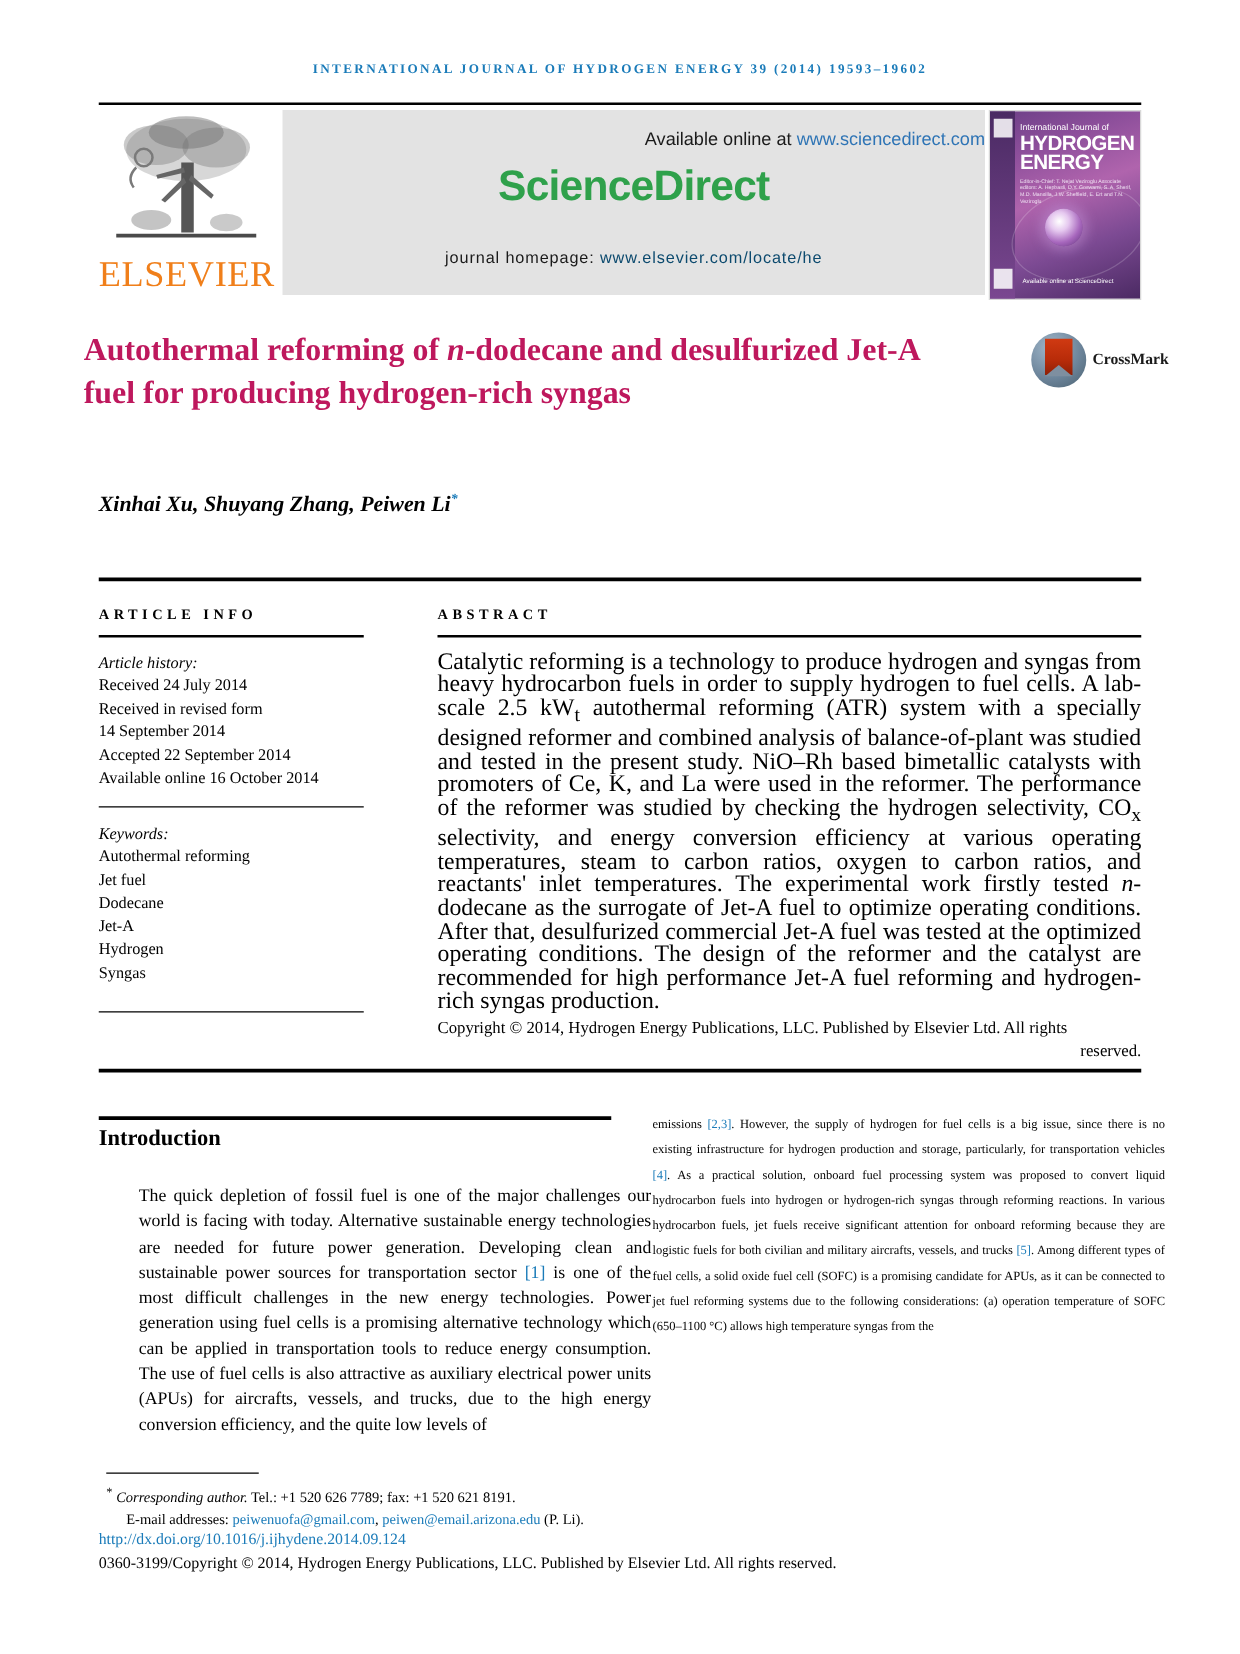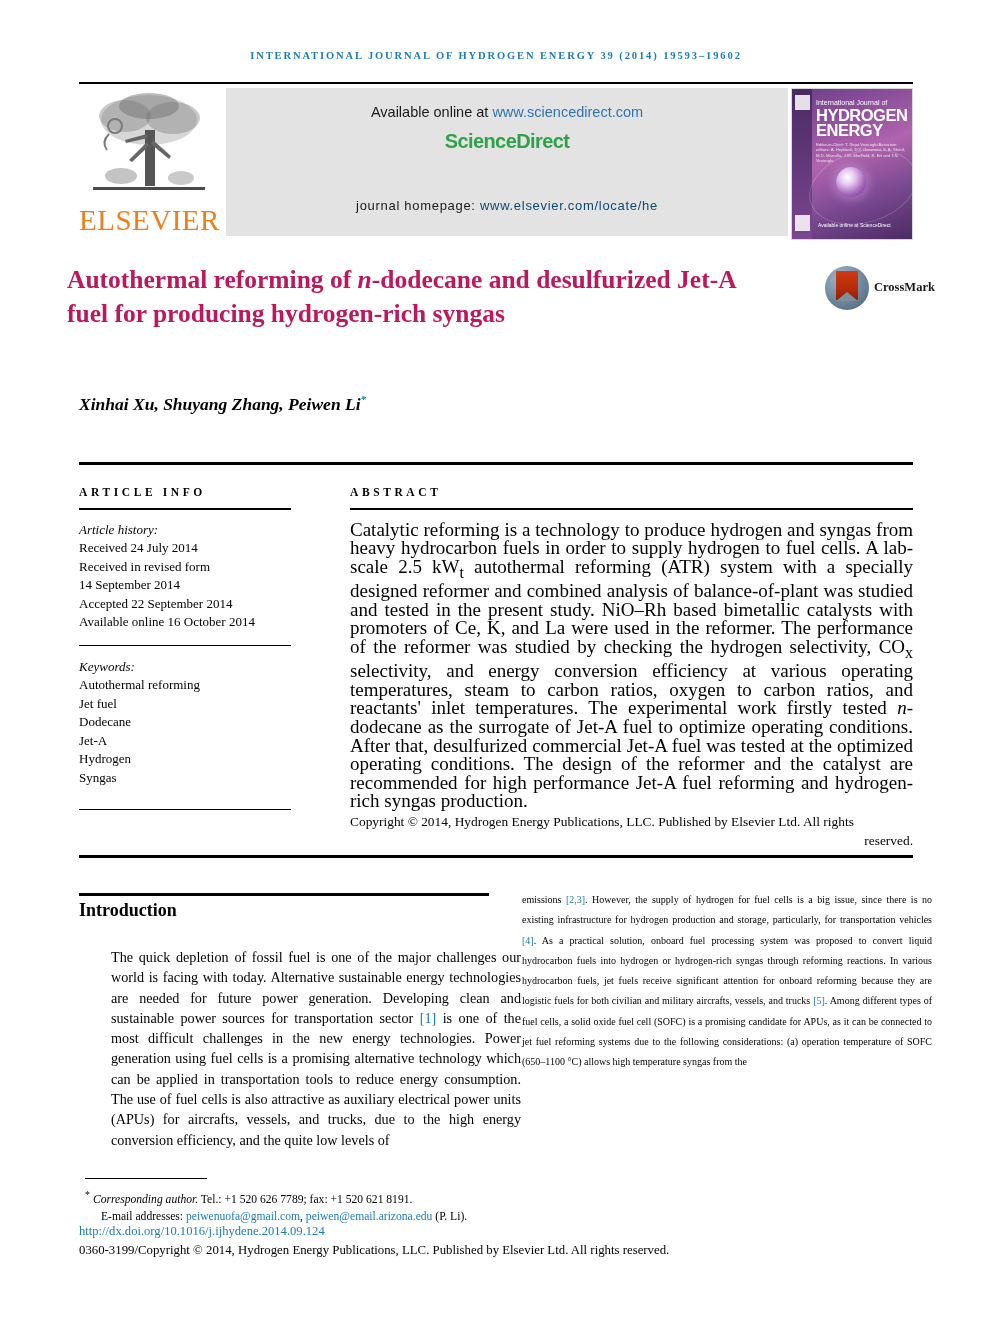--- a/index.html
+++ b/index.html
@@ -70,33 +70,33 @@
     position: absolute;
     left: 147px; top: 0;
     width: 562px;
     height: 148px;
     background: #e3e3e3;
   }
   .sd-available {
     position: absolute;
     left: 0; top: 16px;
     width: 562px;
-    text-align: center;
+    text-align: right;
     font-family: "Liberation Sans", sans-serif;
     font-size: 14.5px;
     color: #1a1a1a;
   }
   .sd-available .url { color: #2E74B5; }
   .sd-logo {
     position: absolute;
     left: 0; top: 42px;
     width: 562px;
     text-align: center;
     font-family: "Liberation Sans", sans-serif;
-    font-size: 20px;
+    font-size: 34px;
     font-weight: bold;
     color: #2FA14B;
     letter-spacing: -0.6px;
   }
   .sd-homepage {
     position: absolute;
     left: 0; top: 110px;
     width: 562px;
     text-align: center;
     font-family: "Liberation Sans", sans-serif;

